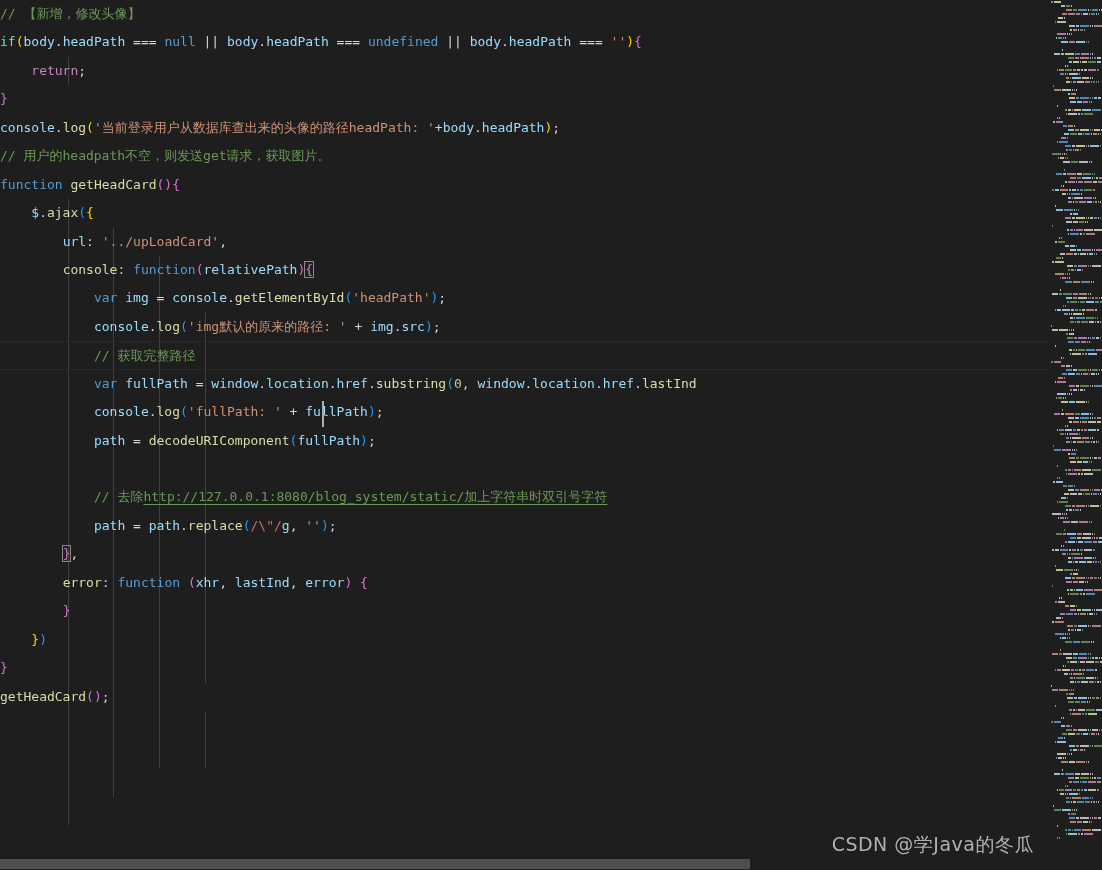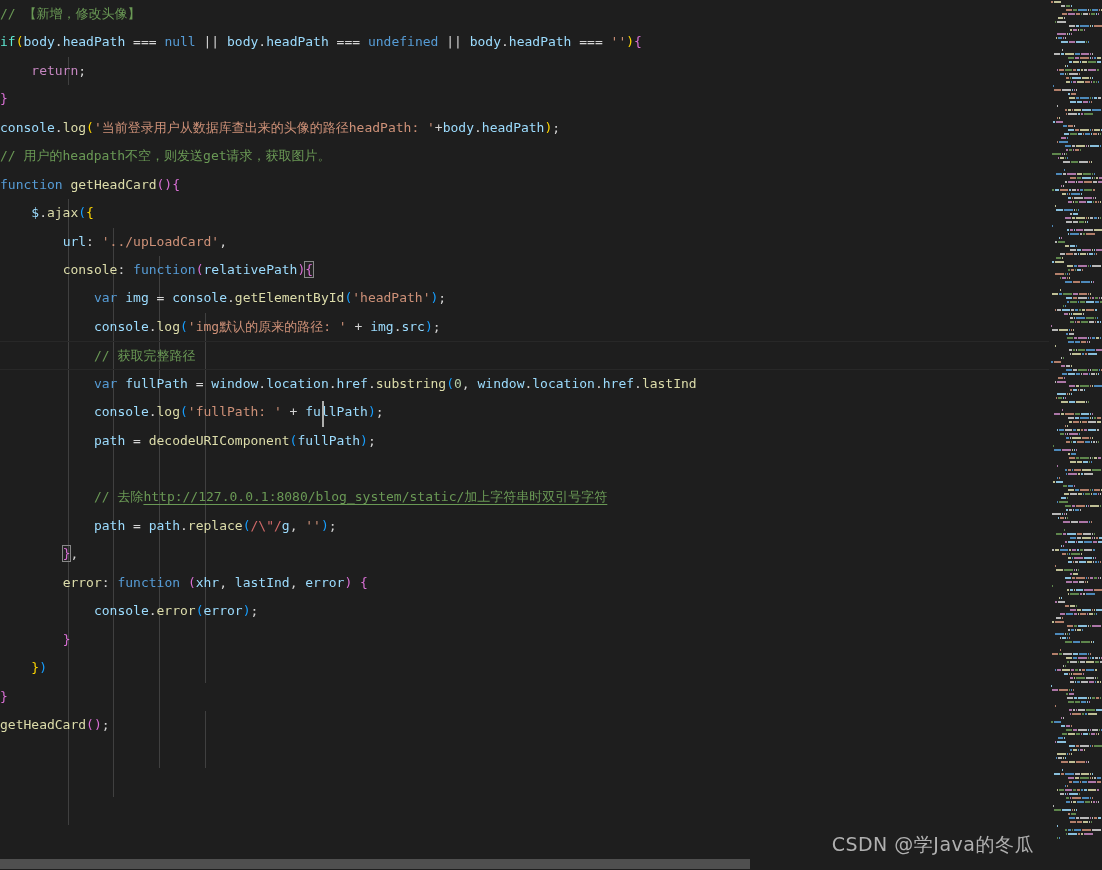--- a/index.html
+++ b/index.html
@@ -210,21 +210,20 @@
     <div class="code-line">            <span class="t-comment">// 去除</span><span class="t-comment link-underline">http://127.0.0.1:8080/blog_system/static/加上字符串时双引号字符</span></div>
 
     <div class="code-line">            <span class="t-ident">path</span> <span class="t-op">=</span> <span class="t-ident">path</span><span class="t-op">.</span><span class="t-func">replace</span><span class="b3">(</span><span class="t-regex">/\"/</span><span class="t-ident">g</span><span class="t-op">,</span> <span class="t-string">''</span><span class="b3">)</span><span class="t-op">;</span></div>
 
 
 
     <div class="code-line">        <span class="b2 bracket-match">}</span><span class="t-op">,</span></div>
 
     <div class="code-line">        <span class="t-func">error</span><span class="t-op">: </span><span class="t-var">function</span> <span class="b2">(</span><span class="t-ident">xhr</span><span class="t-op">,</span> <span class="t-ident">lastInd</span><span class="t-op">,</span> <span class="t-ident">error</span><span class="b2">)</span> <span class="b2">{</span></div>
 
-    <div class="code-line">            <span class="t-ident">console</span><span class="t-op">.</span><span class="t-func">error</span><span class="b3">(</span><span class="t-ident">error</span><span class="b3">)</span><span class="t-op">;</span></div>
 
     <div class="code-line">        <span class="b2">}</span></div>
 
     <div class="code-line">    <span class="b1">}</span><span class="b3">)</span></div>
 
     <div class="code-line"><span class="b2">}</span></div>
 
     <div class="code-line"><span class="t-func">getHeadCard</span><span class="b2">()</span><span class="t-op">;</span></div>
 
     <div id="caret" style="left:322px; top:401px; height:26px;"></div>

